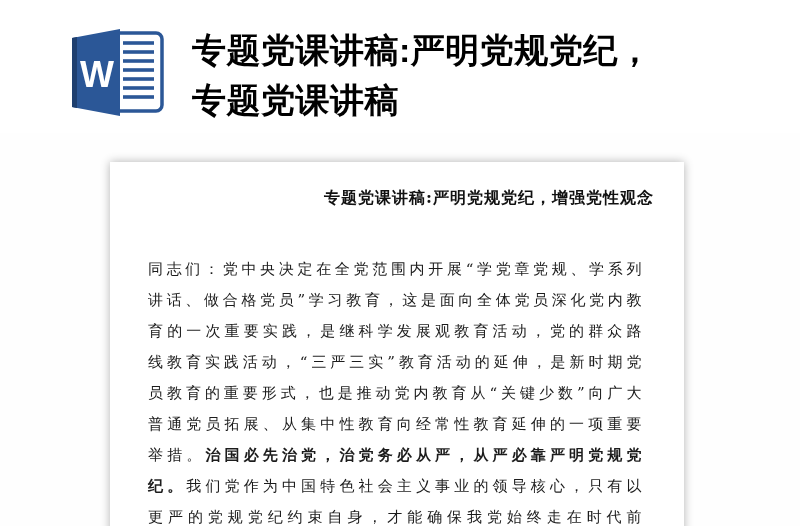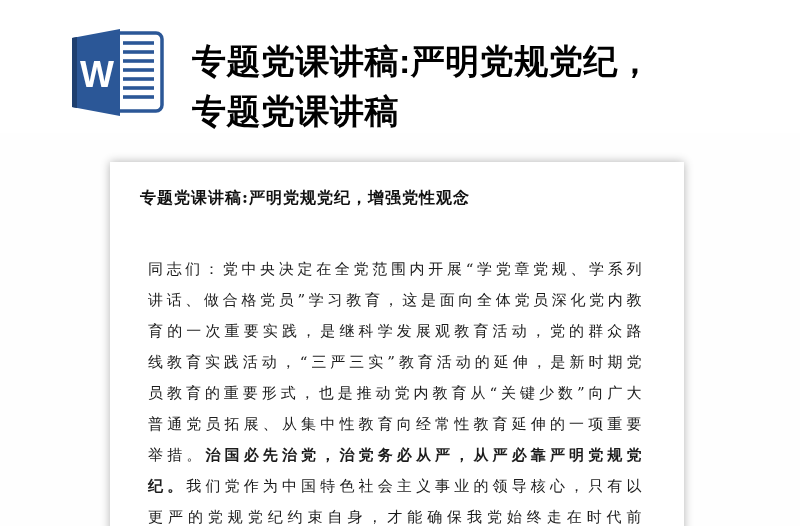--- a/index.html
+++ b/index.html
@@ -21,42 +21,42 @@
   .word-icon {
     position: absolute;
     left: 68px;
     top: 26px;
     width: 100px;
     height: 94px;
   }
   .page-title {
     position: absolute;
     left: 192px;
-    top: 36px;
+    top: 25px;
     width: 560px;
     color: #000000;
     font-family: "Liberation Sans", sans-serif;
     font-weight: 700;
     font-size: 34px;
     line-height: 50px;
     letter-spacing: 0.5px;
   }
   .page-title .line { display: block; }
   .doc-page {
     position: absolute;
     left: 110px;
     top: 162px;
     width: 574px;
     height: 920px;
     background: #ffffff;
     box-shadow: 0 0 9px rgba(0,0,0,0.30);
   }
   .doc-title {
     margin: 26px 30px 0 30px;
-    text-align: left;
+    text-align: right;
     font-family: "DejaVu Serif", "Liberation Serif", serif;
     font-weight: 700;
     font-size: 16px;
     letter-spacing: 1px;
     color: #111111;
     white-space: nowrap;
   }
   .doc-body {
     margin: 45px 39px 0 38px;
     font-family: "DejaVu Serif", "Liberation Serif", serif;

